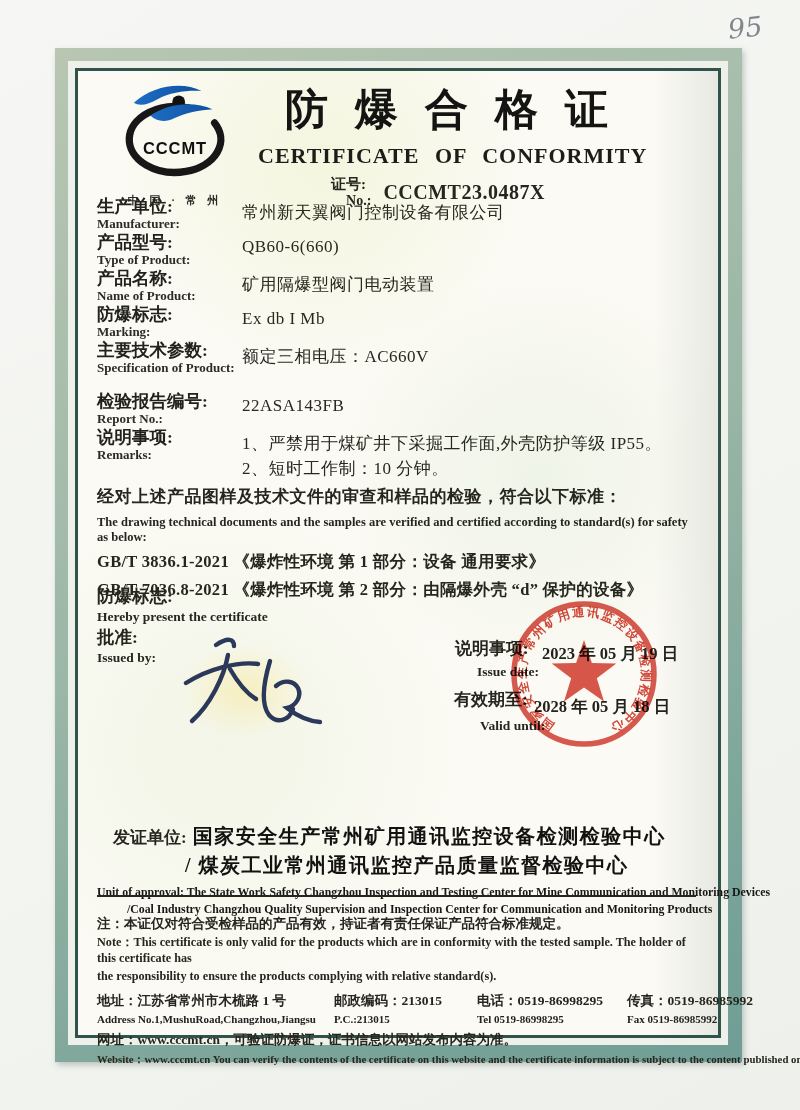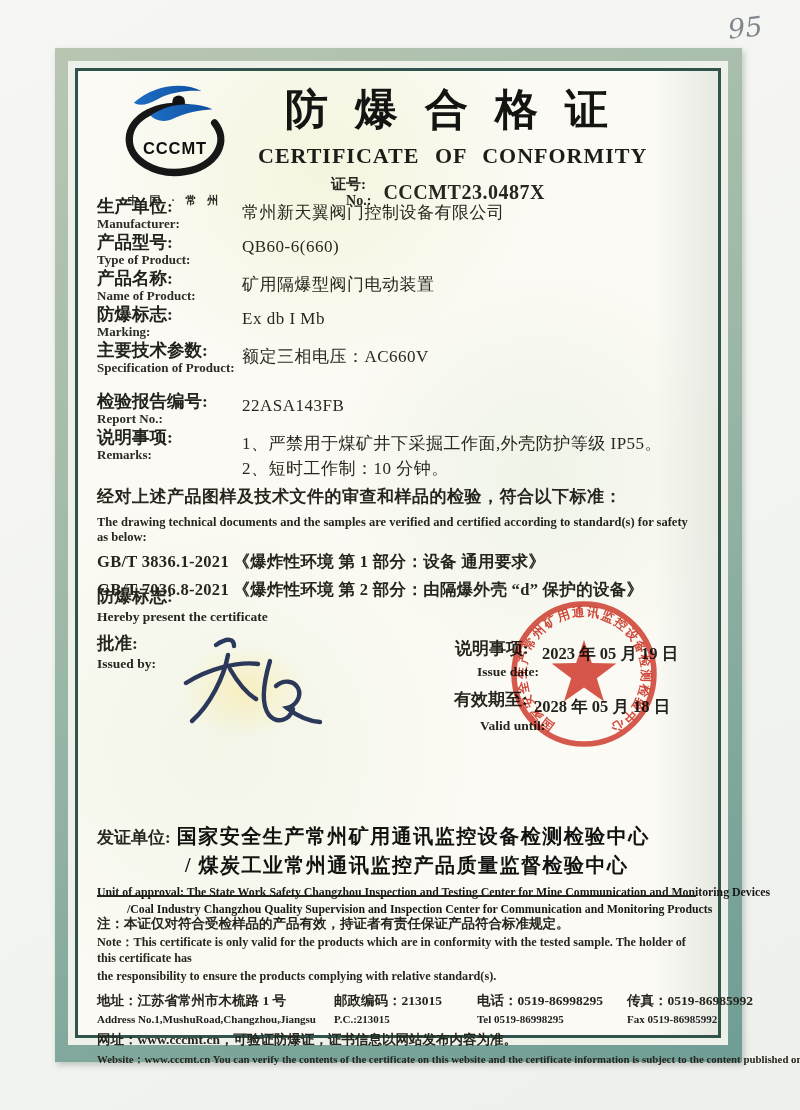--- a/index.html
+++ b/index.html
@@ -57,33 +57,33 @@
   
   .standards-block{left:19px;top:414px;right:20px;}
   .std-cn{font-size:17px;font-weight:600;letter-spacing:.5px;}
   .std-en{font-size:12.5px;font-weight:bold;margin-top:7px;}
   .std-item{font-size:16.5px;font-weight:bold;margin-top:6px;letter-spacing:.3px;}
 
   
   .present-block{left:19px;top:516px;line-height:1.1;}
   .present-cn,.approve-cn{font-size:17.5px;font-weight:bold;}
   .present-en,.approve-en{font-size:13.5px;font-weight:bold;margin-top:4px;}
-  .approve-cn{margin-top:9px;}
+  .approve-cn{margin-top:3px;}
   .sig-blob{left:102px;top:572px;width:130px;height:95px;border-radius:50%;
     background:radial-gradient(ellipse at center, rgba(250,228,130,.42), rgba(250,228,130,0) 70%);}
   .signature{left:94px;top:560px;}
   .dates-block{left:374px;top:561px;width:280px;}
   .d-lab-cn{font-size:17px;font-weight:bold;white-space:nowrap;}
   .d-lab-en{font-size:13.5px;font-weight:bold;white-space:nowrap;}
   .d-val{font-size:16.5px;font-weight:600;white-space:nowrap;color:#23231d;}
   .stamp{left:421px;top:518px;mix-blend-mode:multiply;opacity:.92;}
 
   
   .approval-block{left:19px;top:752px;width:600px;}
-  .appr-line1{display:flex;align-items:baseline;white-space:nowrap;}
+  .appr-line1{display:flex;align-items:baseline;white-space:nowrap;margin-left:16px;}
   .appr-label{font-size:17px;font-weight:bold;margin-right:6px;}
   .appr-big{font-size:20px;font-weight:bold;letter-spacing:1.5px;color:#121210;}
   .appr-line2{font-size:20px;font-weight:bold;letter-spacing:1.5px;margin:2px 0 0 88px;color:#121210;}
   .appr-en1{font-size:11.8px;font-weight:bold;margin-top:6px;white-space:nowrap;color:#171715;}
   .appr-en2{font-size:11.8px;font-weight:bold;margin-top:2px;text-align:center;padding-left:30px;white-space:nowrap;color:#171715;}
 
   
   .note-block{left:19px;top:824px;right:22px;border-top:2.5px solid #26261f;padding-top:18px;}
   .note-cn{font-size:13.5px;font-weight:bold;}
   .note-en{font-size:12.2px;font-weight:bold;line-height:1.3;margin-top:2px;}

